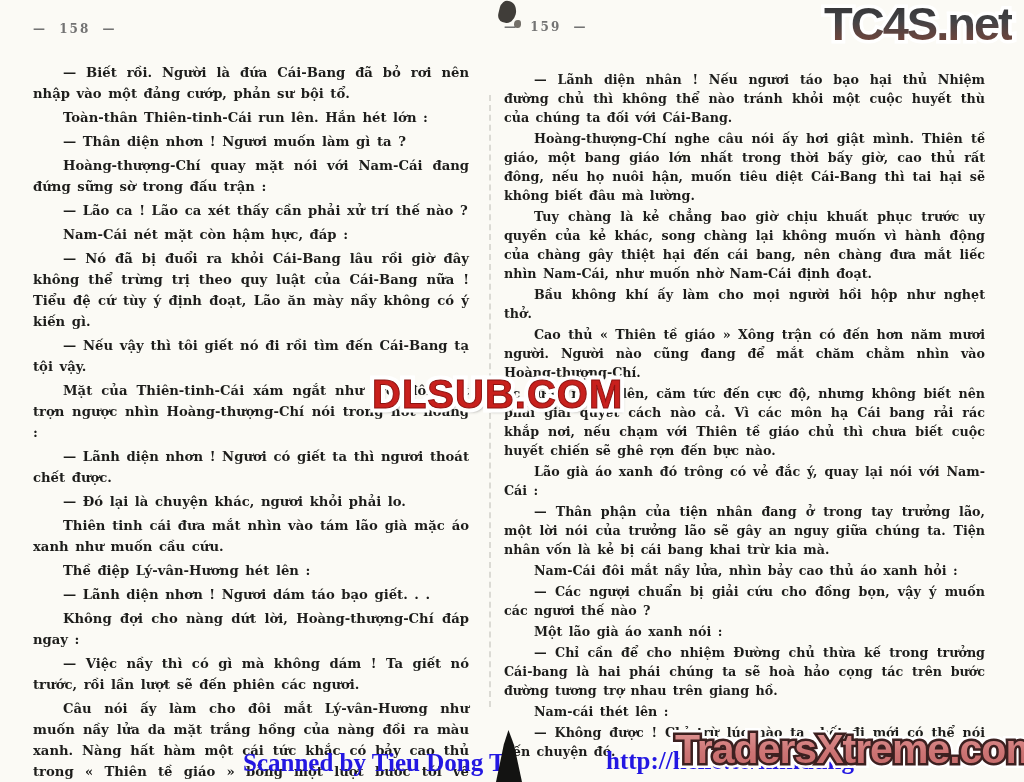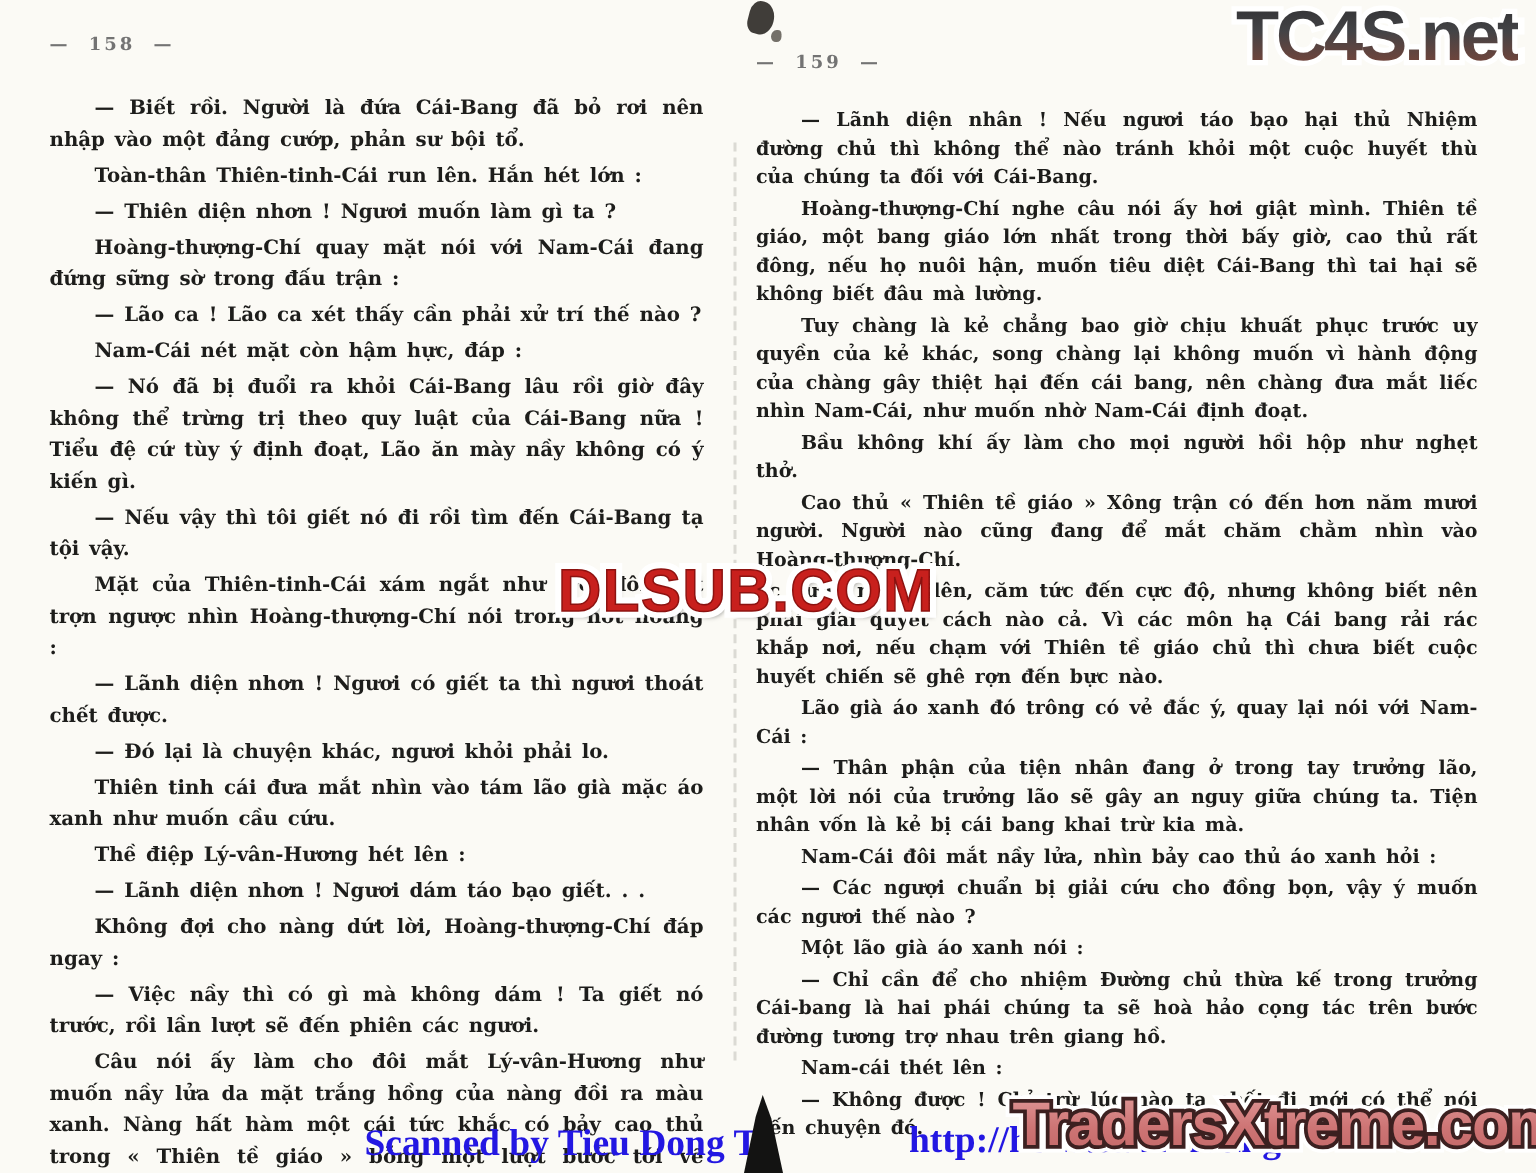--- a/index.html
+++ b/index.html
@@ -17,21 +17,21 @@
   #left-col{left:33px;top:62px;width:436px;font-size:13.2px;line-height:21px;}
   #left-col p{margin-bottom:3px;text-indent:30px;}
   #right-col{left:504px;top:70px;width:481px;font-size:12.7px;line-height:19px;}
   #right-col p{margin-bottom:2px;text-indent:30px;}
   #right-col p.cont{text-indent:0;}
   .page-number{
     position:absolute;z-index:1;color:#737373;font-weight:bold;
     text-align:left;font-size:12px;letter-spacing:2px;word-spacing:6px;
   }
   #page-num-left{left:33px;top:22px;width:436px;}
-  #page-num-right{left:504px;top:34px;width:481px;}
+  #page-num-right{left:504px;top:20px;width:481px;}
   
   .gutter-line{
     position:absolute;left:489px;top:95px;height:612px;width:0;
     border-left:2px dashed #b5b5ae;opacity:.45;z-index:0;
   }
   .ink-blob-top{
     position:absolute;left:499px;top:1px;width:17px;height:22px;
     background:#26221f;border-radius:45% 60% 55% 40%;
     transform:rotate(14deg);opacity:.88;z-index:2;
   }
@@ -83,21 +83,21 @@
 <div class="ink-blob-top"></div>
 <div class="ink-speck"></div>
 <div class="ink-triangle"></div>
 
 <div class="page-number" id="page-num-left">— 158 —</div>
 <div class="page-number" id="page-num-right">— 159 —</div>
 
 <div class="page-col" id="left-col">
   <p>— Biết rồi. Người là đứa Cái-Bang đã bỏ rơi nên nhập vào một đảng cướp, phản sư bội tổ.</p>
   <p>Toàn-thân Thiên-tinh-Cái run lên. Hắn hét lớn :</p>
-  <p>— Thiên diện nhơn ! Ngươi muốn làm gì ta ?</p>
+  <p>— Thân diện nhơn ! Ngươi muốn làm gì ta ?</p>
   <p>Hoàng-thượng-Chí quay mặt nói với Nam-Cái đang đứng sững sờ trong đấu trận :</p>
   <p>— Lão ca ! Lão ca xét thấy cần phải xử trí thế nào ?</p>
   <p>Nam-Cái nét mặt còn hậm hực, đáp :</p>
   <p>— Nó đã bị đuổi ra khỏi Cái-Bang lâu rồi giờ đây không thể trừng trị theo quy luật của Cái-Bang nữa ! Tiểu đệ cứ tùy ý định đoạt, Lão ăn mày nầy không có ý kiến gì.</p>
   <p>— Nếu vậy thì tôi giết nó đi rồi tìm đến Cái-Bang tạ tội vậy.</p>
   <p>Mặt của Thiên-tinh-Cái xám ngắt như tro, đôi mắt trợn ngược nhìn Hoàng-thượng-Chí nói trong hốt hoảng :</p>
   <p>— Lãnh diện nhơn ! Ngươi có giết ta thì ngươi thoát chết được.</p>
   <p>— Đó lại là chuyện khác, ngươi khỏi phải lo.</p>
   <p>Thiên tinh cái đưa mắt nhìn vào tám lão già mặc áo xanh như muốn cầu cứu.</p>
   <p>Thề điệp Lý-vân-Hương hét lên :</p>

